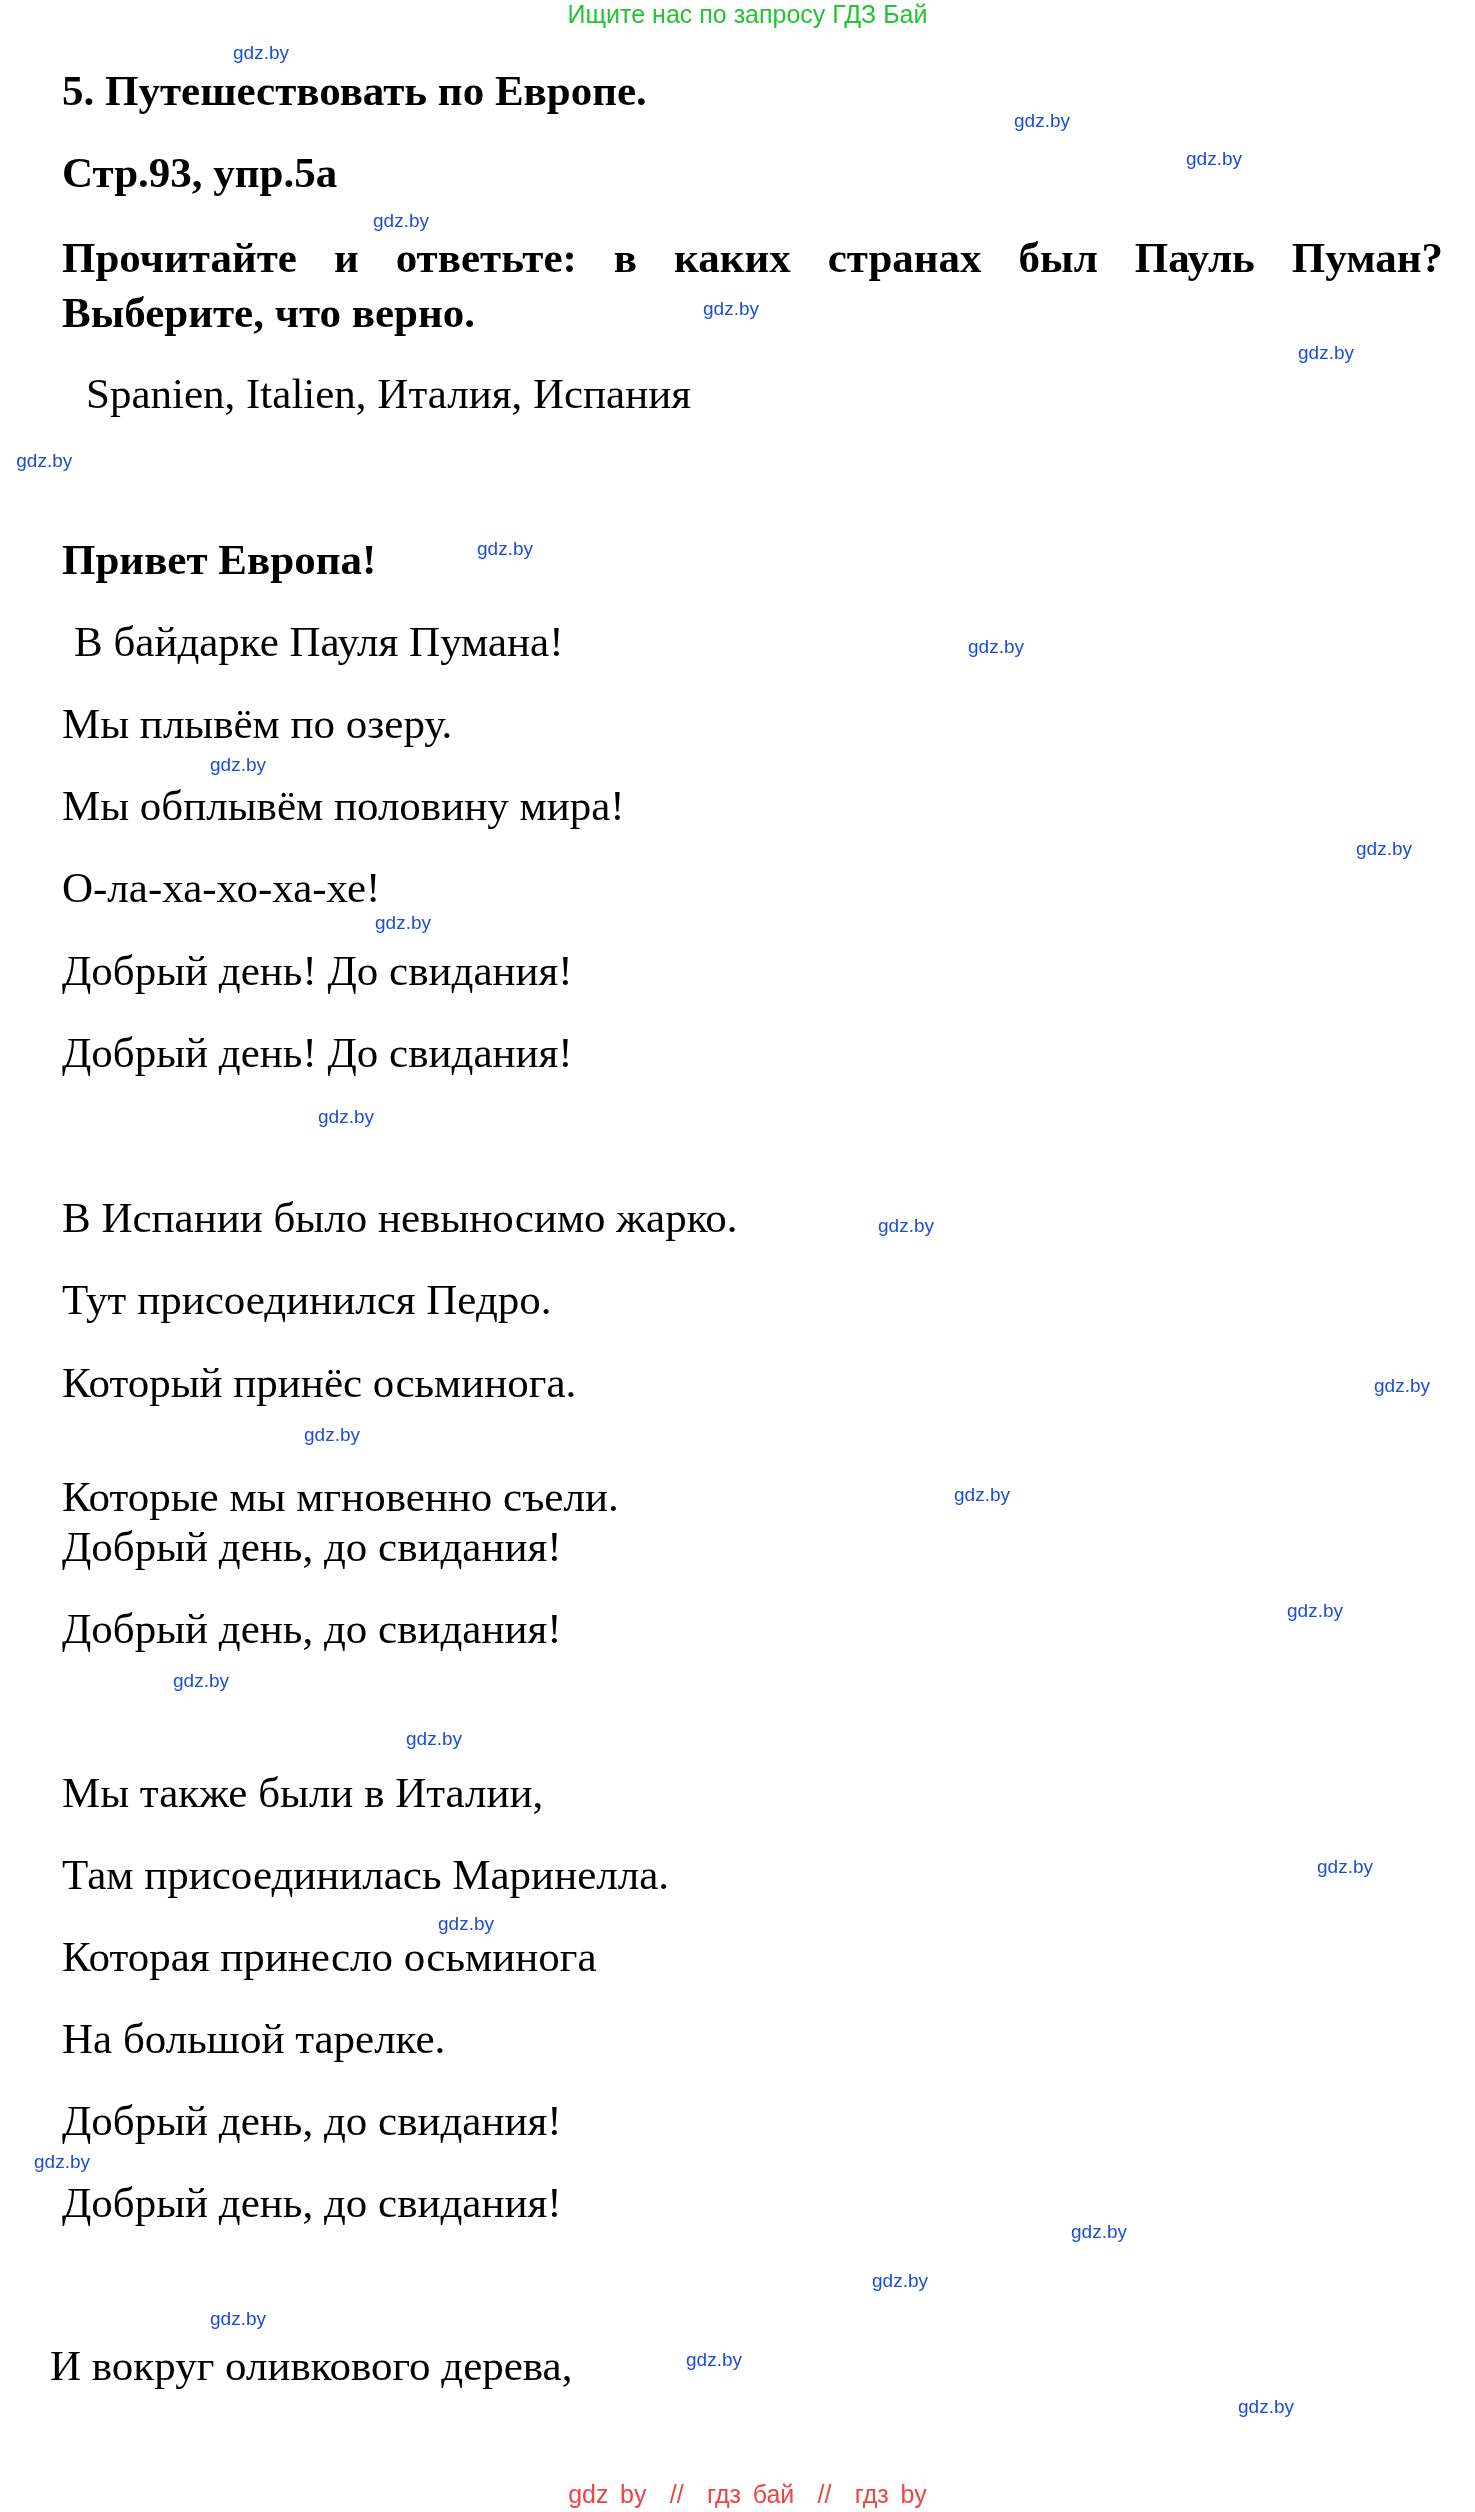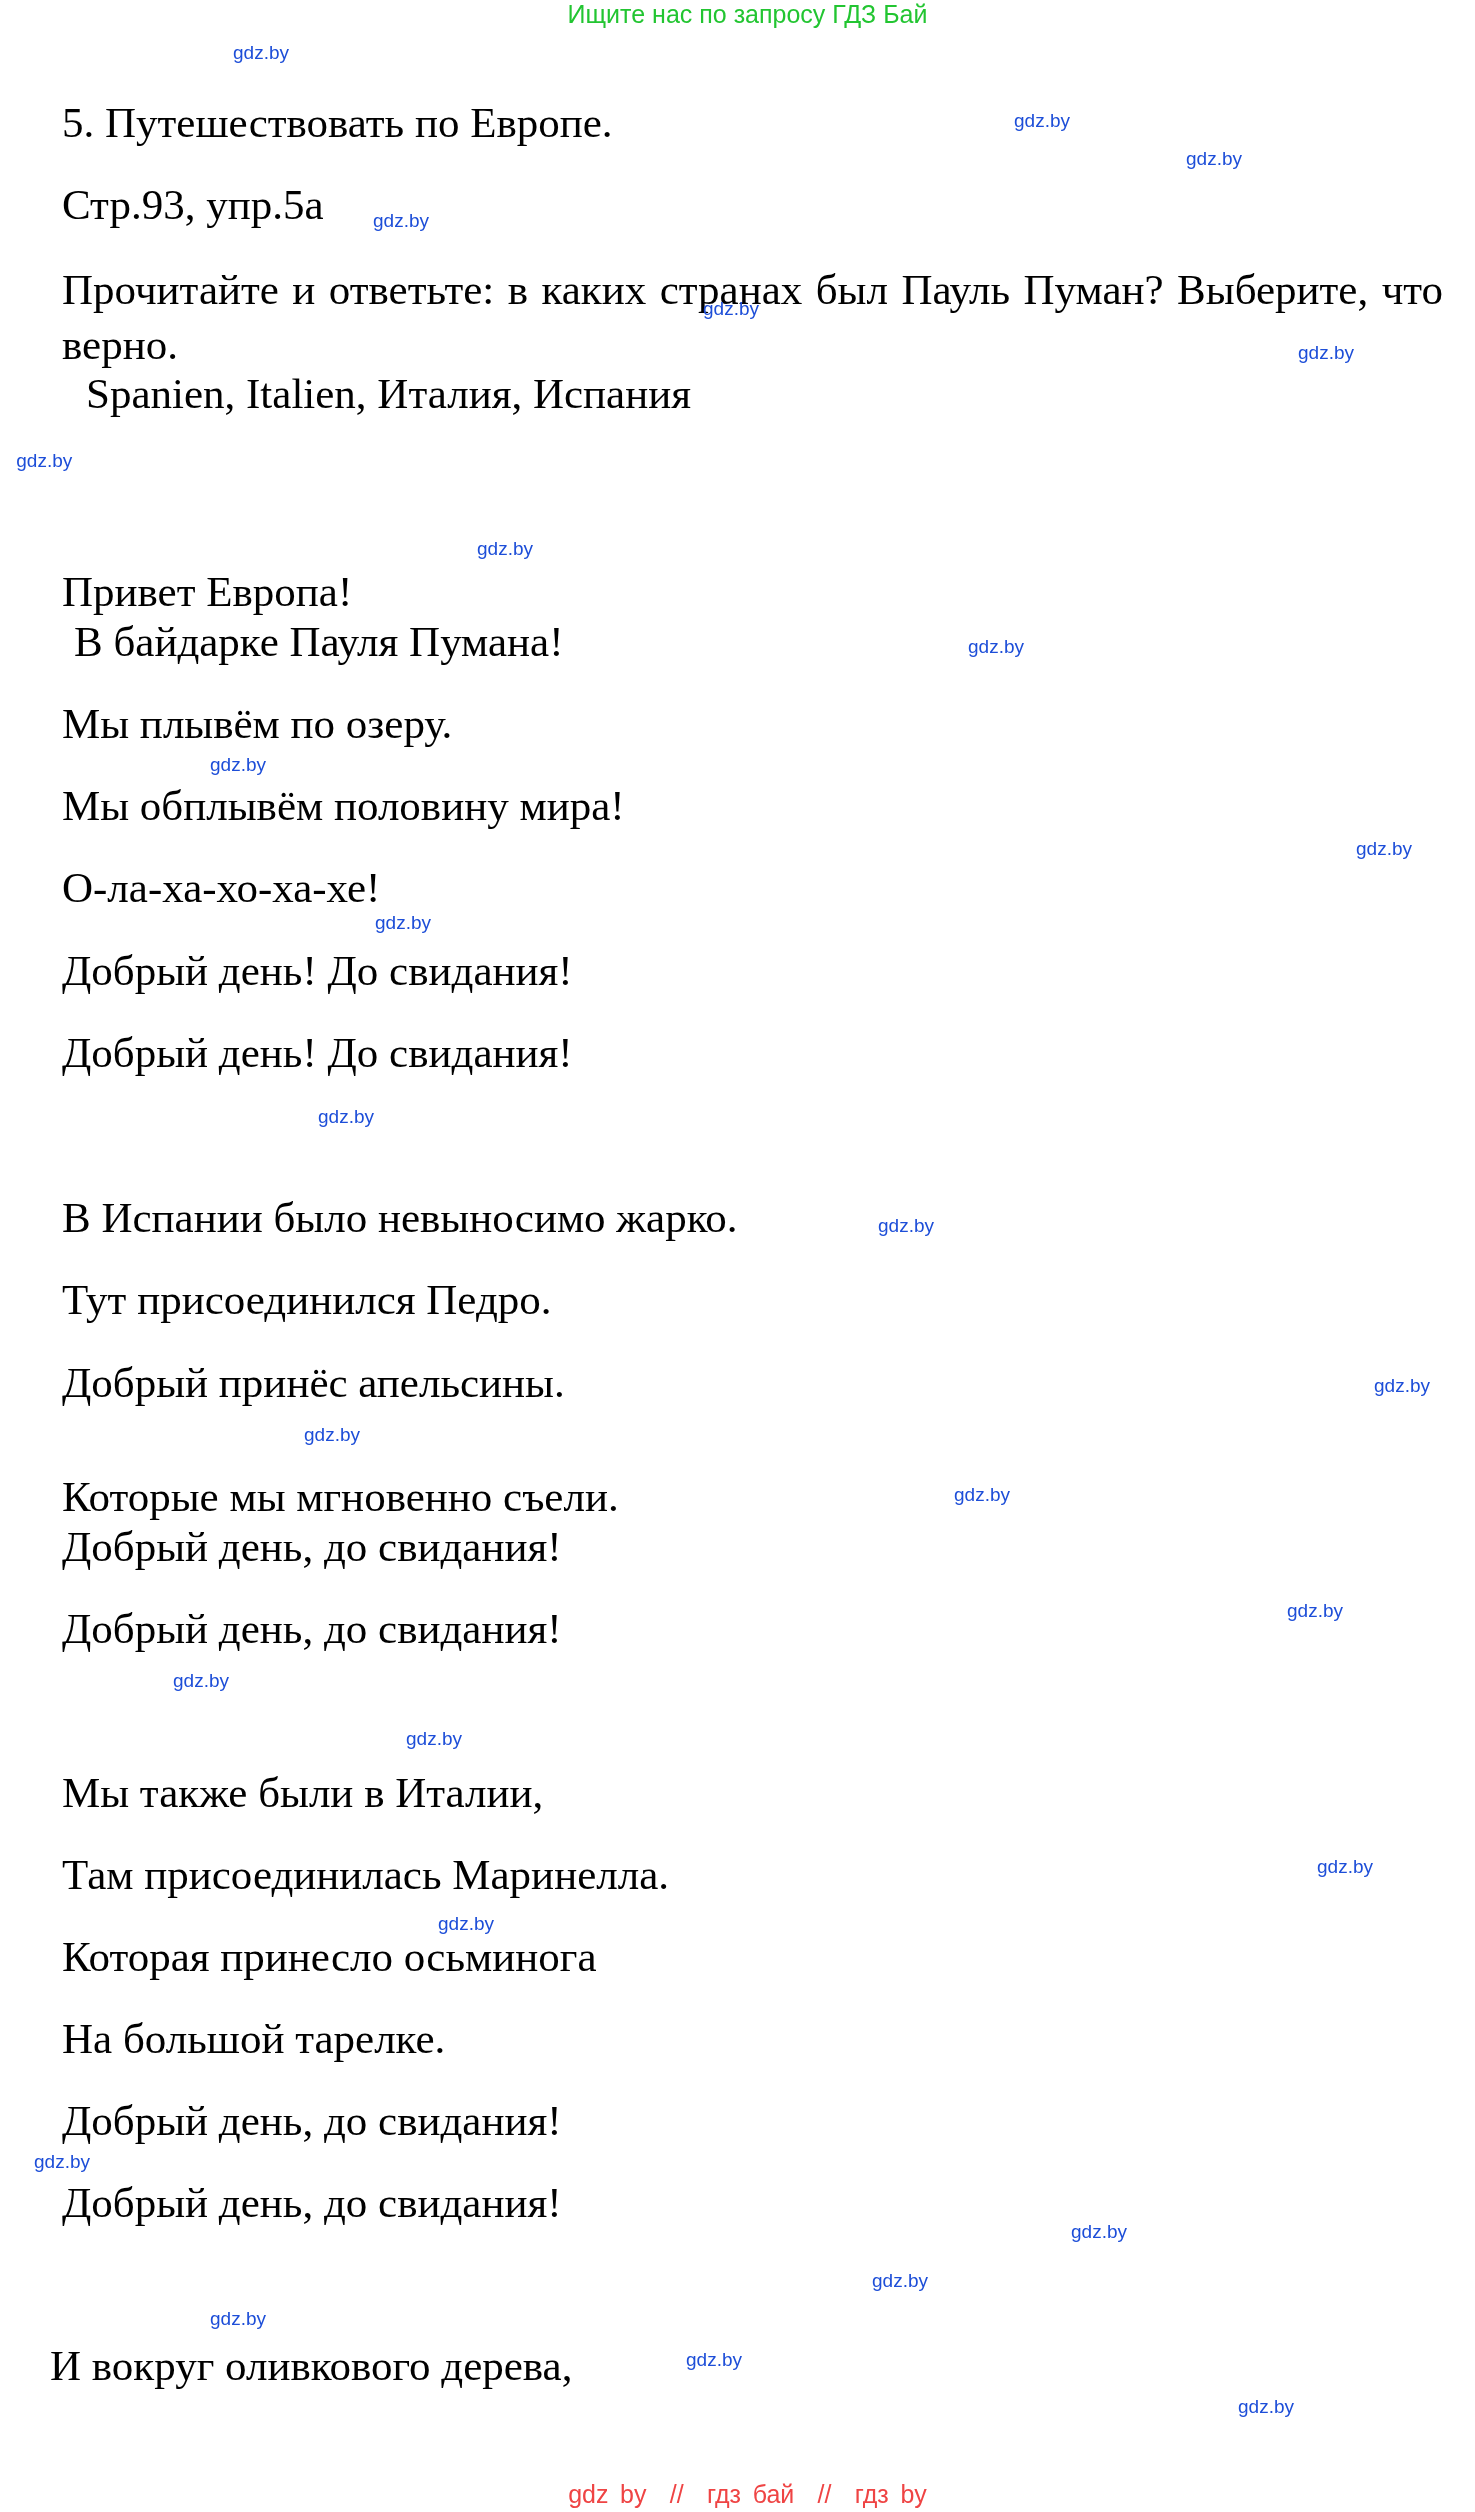--- a/index.html
+++ b/index.html
@@ -3,21 +3,21 @@
 <meta charset="utf-8">
 <style>
   html, body { margin: 0; padding: 0; background: #ffffff; }
   body { width: 1475px; height: 2512px; position: relative; overflow: hidden; }
   .abs { position: absolute; white-space: nowrap; padding-left: 10px; }
   .header { left: 0; width: 1475px; top: 0; text-align: center;
             font-family: "Liberation Sans", sans-serif; font-size: 25px; color: #22c531; line-height: 28px; }
   .footer { left: 0; width: 1475px; top: 2478px; text-align: center;
             font-family: "Liberation Sans", sans-serif; font-size: 25px; color: #ef4444; line-height: 32px; word-spacing: 4.7px; }
   .serif { font-family: "Liberation Serif", serif; color: #000; font-size: 43px; line-height: 49px; }
-  .bold { font-weight: normal; margin-top: 32px; }
+  .bold { font-weight: bold; }
   .question { left: 52px; width: 1381px; white-space: normal; text-align: justify; text-align-last: left; line-height: 55px; }
   .wm { font-family: "Liberation Sans", sans-serif; font-size: 19px; color: #1d4ed8; line-height: 27px; }
 </style>
 </head>
 <body>
 
 <div class="abs header">Ищите нас по запросу ГДЗ Бай</div>
 
 <div class="abs serif bold" style="left:52px; top:66px;">5. Путешествовать по Европе.</div>
 <div class="abs serif bold" style="left:52px; top:148px;">Стр.93, упр.5а</div>
@@ -28,21 +28,21 @@
 
 <div class="abs serif" style="left:52px; top:617px;margin-left:12px;">В байдарке Пауля Пумана!</div>
 <div class="abs serif" style="left:52px; top:699px;">Мы плывём по озеру.</div>
 <div class="abs serif" style="left:52px; top:781px;">Мы обплывём половину мира!</div>
 <div class="abs serif" style="left:52px; top:863px;">О-ла-ха-хо-ха-хе!</div>
 <div class="abs serif" style="left:52px; top:946px;">Добрый день! До свидания!</div>
 <div class="abs serif" style="left:52px; top:1028px;">Добрый день! До свидания!</div>
 
 <div class="abs serif" style="left:52px; top:1193px;">В Испании было невыносимо жарко.</div>
 <div class="abs serif" style="left:52px; top:1275px;">Тут присоединился Педро.</div>
-<div class="abs serif" style="left:52px; top:1358px;">Добрый принёс апельсины.</div>
+<div class="abs serif" style="left:52px; top:1358px;">Который принёс осьминога.</div>
 <div class="abs serif" style="left:52px; top:1440px;margin-top:32px;">Которые мы мгновенно съели.</div>
 <div class="abs serif" style="left:52px; top:1522px;">Добрый день, до свидания!</div>
 <div class="abs serif" style="left:52px; top:1604px;">Добрый день, до свидания!</div>
 
 <div class="abs serif" style="left:52px; top:1768px;">Мы также были в Италии,</div>
 <div class="abs serif" style="left:52px; top:1850px;">Там присоединилась Маринелла.</div>
 <div class="abs serif" style="left:52px; top:1932px;">Которая принесло осьминога</div>
 <div class="abs serif" style="left:52px; top:2014px;">На большой тарелке.</div>
 <div class="abs serif" style="left:52px; top:2096px;">Добрый день, до свидания!</div>
 <div class="abs serif" style="left:52px; top:2178px;">Добрый день, до свидания!</div>

